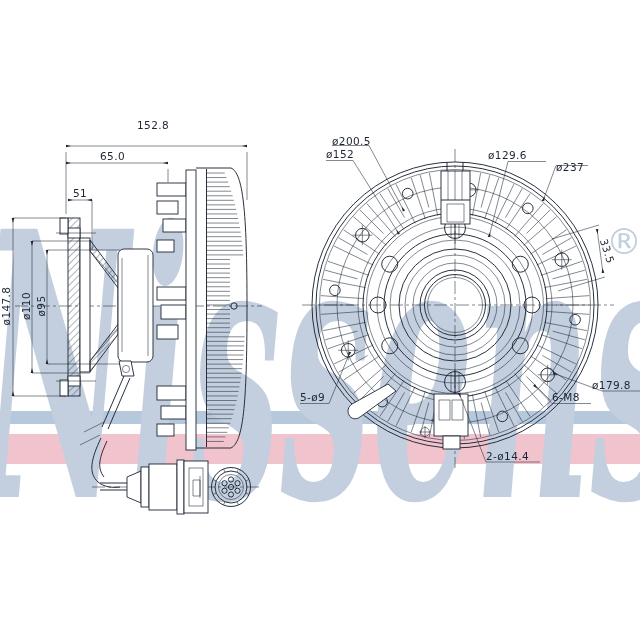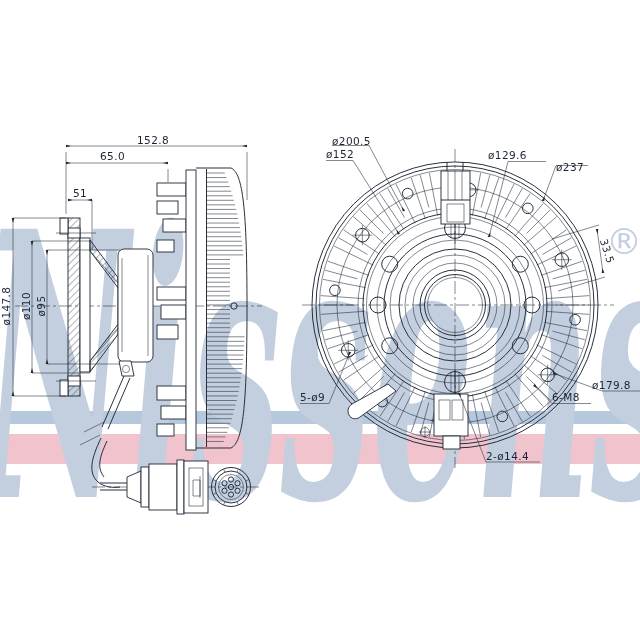--- a/index.html
+++ b/index.html
@@ -379,21 +379,21 @@
         <line class="t" x1="329" y1="403.5" x2="350" y2="352" marker-end="url(#ar)"></line>
     <line class="t" x1="486" y1="462" x2="540" y2="462"></line>
         <line class="t" x1="486" y1="462" x2="459" y2="393" marker-end="url(#ar)"></line>
 
     <line class="t" x1="552" y1="239" x2="599" y2="225"></line>
     <line class="t" x1="558" y1="291" x2="605" y2="277"></line>
     <line class="t" x1="597" y1="229" x2="603" y2="273" marker-start="url(#ar)" marker-end="url(#ar)"></line>
   </g>
 </svg>
 
-<span class="lab" style="left:137px;top:134px">152.8</span>
+<span class="lab" style="left:137px;top:119px">152.8</span>
 <span class="lab" style="left:100px;top:150px">65.0</span>
 <span class="lab" style="left:73px;top:187px">51</span>
 <span class="lab vlab" style="left:-13px;top:300px">ø147.8</span>
 <span class="lab vlab" style="left:12px;top:300px">ø110</span>
 <span class="lab vlab" style="left:30px;top:300px">ø95</span>
 <span class="lab" style="left:332px;top:135px">ø200.5</span>
 <span class="lab" style="left:326px;top:148px">ø152</span>
 <span class="lab" style="left:488px;top:149px">ø129.6</span>
 <span class="lab" style="left:556px;top:161px">ø237</span>
 <span class="lab rlab" style="left:595px;top:245px">33.5</span>

